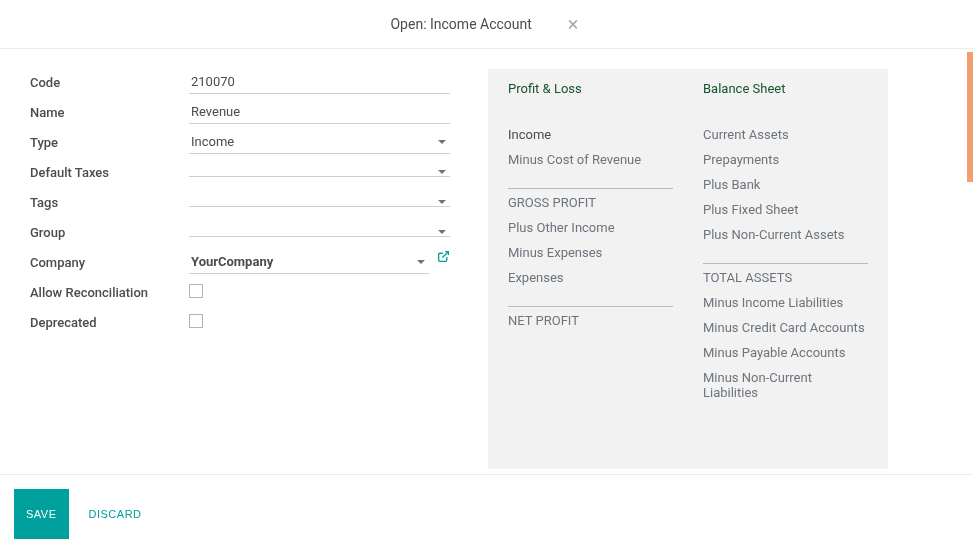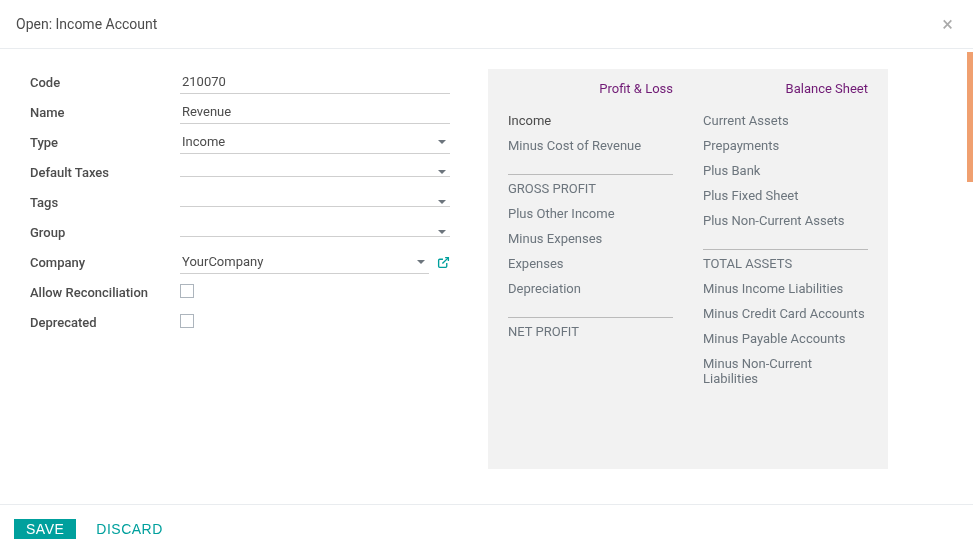--- a/index.html
+++ b/index.html
@@ -12,23 +12,23 @@
       font-size: 13px;
       color: #4c4c4c;
       background: #fff;
       width: 973px;
       height: 553px;
       position: relative;
       overflow: hidden;
     }
     .modal-header {
       display: flex;
-      justify-content: space-between;
+      justify-content: center;
       align-items: center;
-      padding: 14px 16px;
+      padding: 14px 8px;
       border-bottom: 1px solid #e9ecef;
       gap: 32px;
     }
     .modal-title {
       font-size: 14px;
       font-weight: 400;
       color: #4c4c4c;
     }
     .close-btn {
       font-size: 20px;
@@ -54,20 +54,21 @@
       min-height: 26px;
     }
     .form-label {
       flex: 0 0 150px;
       font-weight: 500;
       color: #4c4c4c;
     }
     .form-field {
       flex: 1;
       position: relative;
+      margin-left: 9px;
     }
     .form-input {
       width: 100%;
       border: none;
       border-bottom: 1px solid #cfcfcf;
       padding: 4px 2px;
       font-size: 13px;
       color: #4c4c4c;
       background: transparent;
       font-family: inherit;
@@ -124,23 +125,23 @@
       font-size: 13px;
     }
     .info-columns {
       display: flex;
       gap: 30px;
     }
     .info-col {
       flex: 1;
     }
     .info-col-header {
-      text-align: right;
-      margin-bottom: 12px;
-      color: #701a75;
+      text-align: left;
+      margin-bottom: 26px;
+      color: #14532d;
     }
     .info-line {
       padding: 5px 0;
       color: #6c757d;
     }
     .info-line.highlight {
       color: #4c4c4c;
     }
     .info-line.divider-top {
       border-top: 1px solid #bbb;
@@ -154,22 +155,22 @@
       left: 0;
       right: 0;
       padding: 14px 14px;
       border-top: 1px solid #e9ecef;
       display: flex;
       gap: 8px;
       align-items: center;
       background: #fff;
     }
     .btn {
-      padding: 2px 12px;
-      font-size: 14px;
+      padding: 19px 12px;
+      font-size: 11px;
       font-weight: 500;
       letter-spacing: 0.5px;
       border: none;
       cursor: pointer;
       text-transform: uppercase;
       text-align: center;
     }
     .btn-primary {
       background: #00a09d;
       color: #fff;
@@ -181,22 +182,22 @@
     .teal-bar {
       position: absolute;
       right: 0;
       top: 52px;
       width: 6px;
       height: 130px;
       background: #f0a070;
     }
     .company-wrap {
       display: flex;
-      align-items: center;
       flex: 1;
+      font-weight: bold;
     }
     .placeholder-empty {
       color: transparent;
     }
   </style>
 </head>
 <body>
 
 <div class="modal-header">
   <span class="modal-title">Open: Income Account</span>
@@ -302,21 +303,20 @@
     <div class="info-columns">
 
       <div class="info-col">
         <div class="info-col-header">Profit &amp; Loss</div>
         <div class="info-line highlight">Income</div>
         <div class="info-line">Minus Cost of Revenue</div>
         <div class="info-line divider-top">GROSS PROFIT</div>
         <div class="info-line">Plus Other Income</div>
         <div class="info-line">Minus Expenses</div>
         <div class="info-line">Expenses</div>
-        <div class="info-line">Depreciation</div>
         <div class="info-line divider-top">NET PROFIT</div>
       </div>
 
       <div class="info-col">
         <div class="info-col-header">Balance Sheet</div>
         <div class="info-line">Current Assets</div>
         <div class="info-line">Prepayments</div>
         <div class="info-line">Plus Bank</div>
         <div class="info-line">Plus Fixed Sheet</div>
         <div class="info-line">Plus Non-Current Assets</div>

